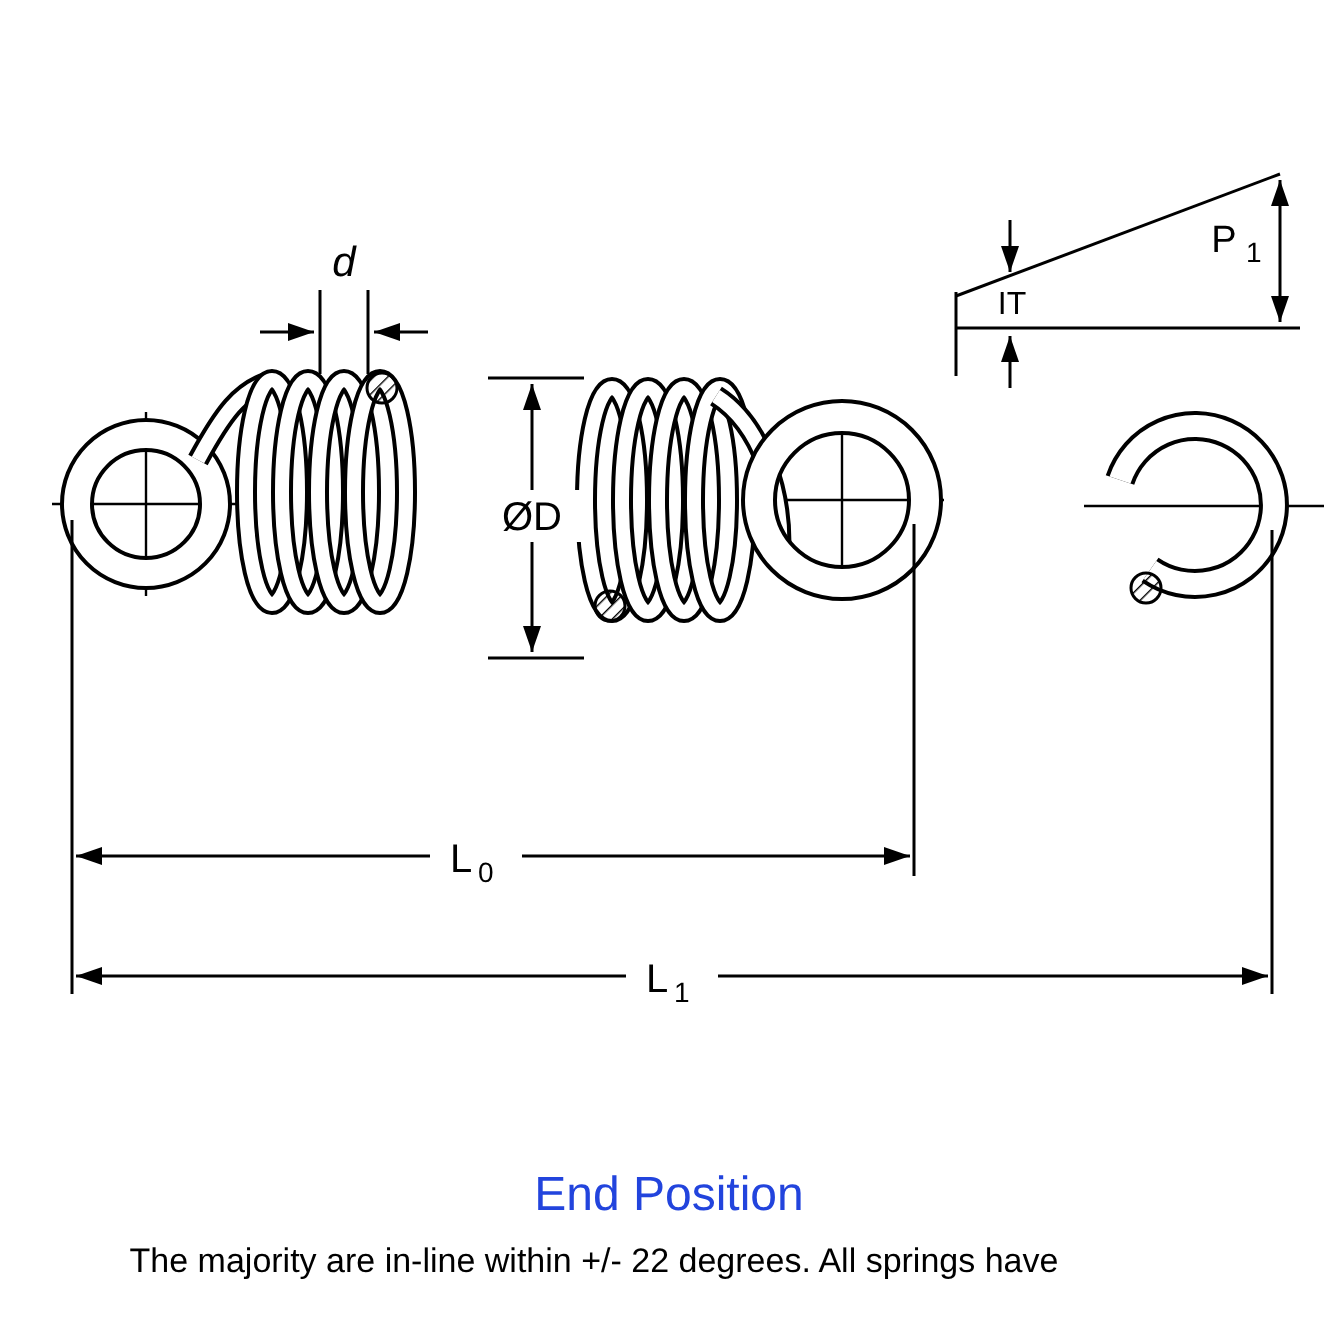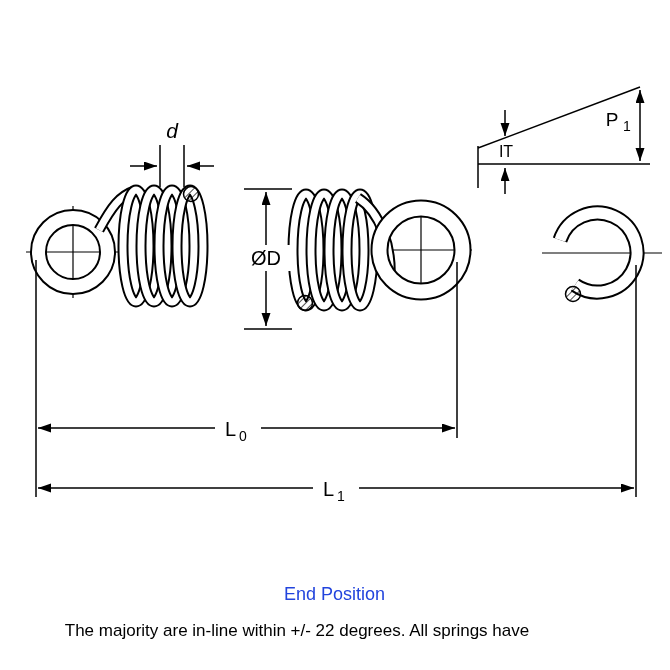--- a/index.html
+++ b/index.html
@@ -22,21 +22,21 @@
   .wA{stroke:#000;stroke-width:17;fill:none;}
   .wAi{stroke:#fff;stroke-width:13;fill:none;}
   .wB{stroke:#000;stroke-width:11;fill:none;}
   .wBi{stroke:#fff;stroke-width:7;fill:none;}
   .wC{stroke:#000;stroke-width:18;fill:none;}
   .wCi{stroke:#fff;stroke-width:14;fill:none;}
   .wD{stroke:#000;stroke-width:15;fill:none;}
   .wDi{stroke:#fff;stroke-width:11;fill:none;}
   .heading{
     position:absolute;left:0;top:584px;width:669px;
-    text-align:center;font-size:18px;color:#2244dd;
+    text-align:center;font-size:24px;color:#2244dd;
   }
   .caption{
     position:absolute;left:0;top:620px;width:594px;
     text-align:center;font-size:17px;color:#000;line-height:22px;
   }
 </style>
 </head>
 <body>
 
 <div class="stage">

